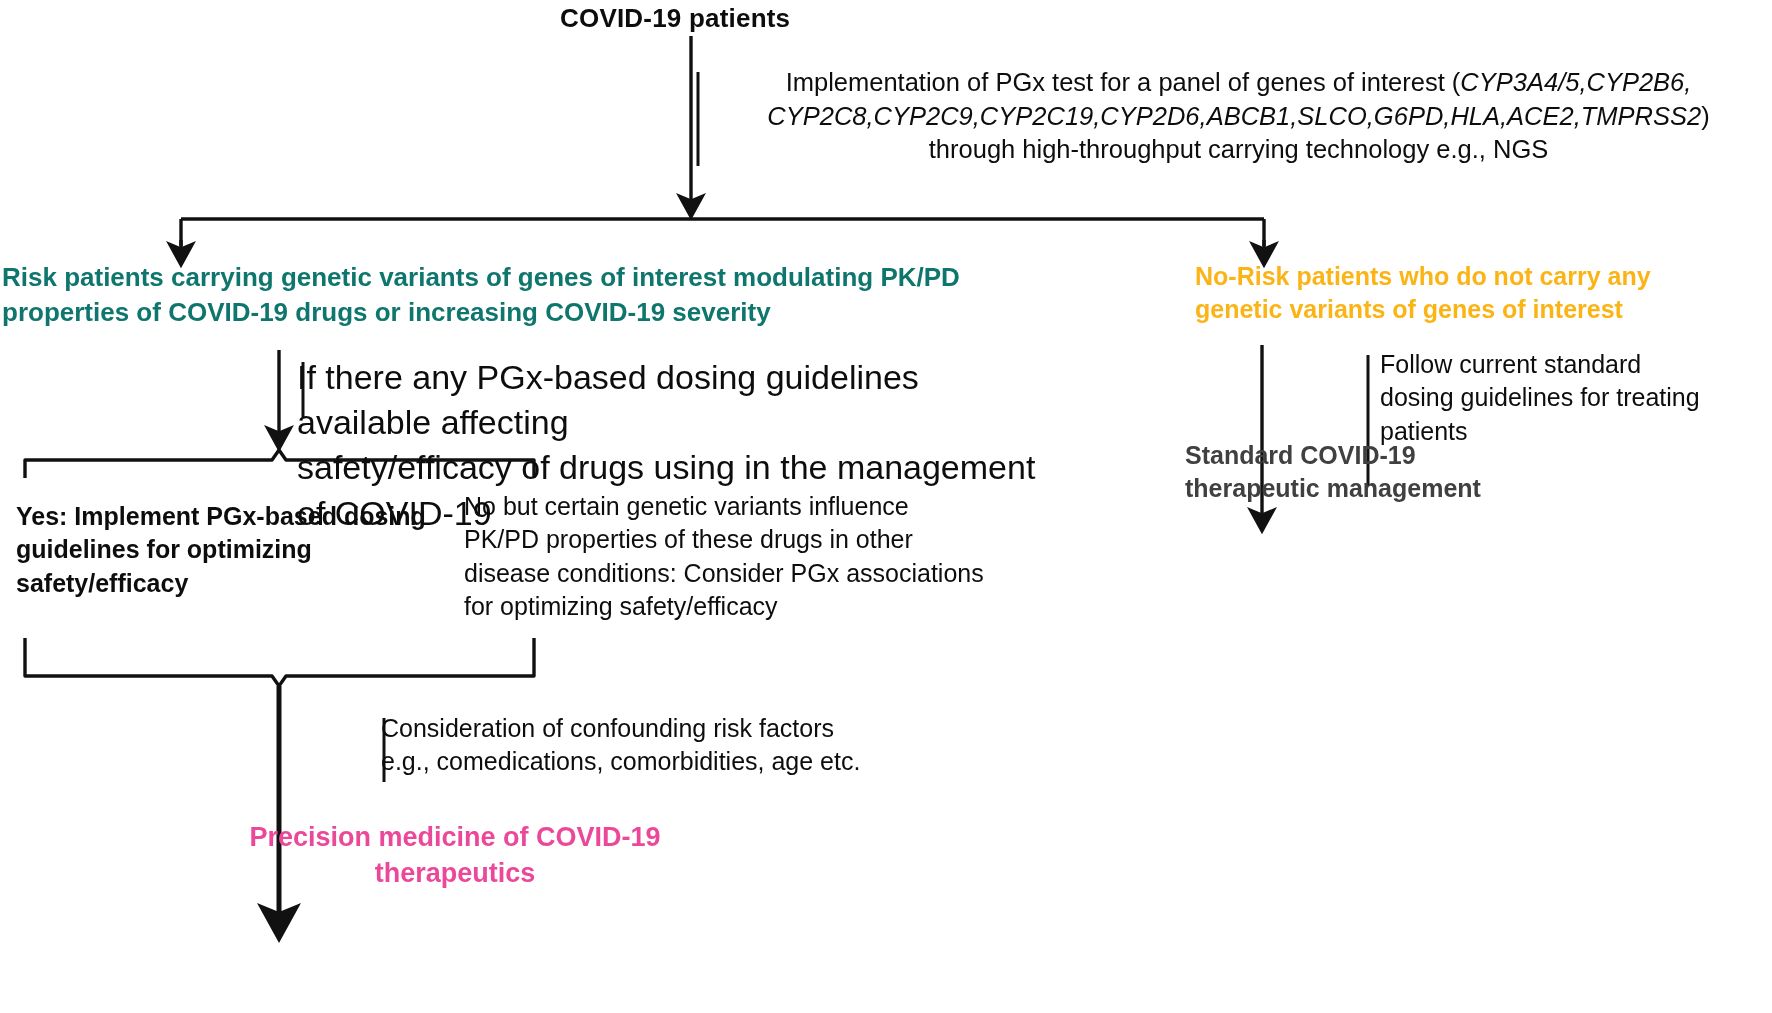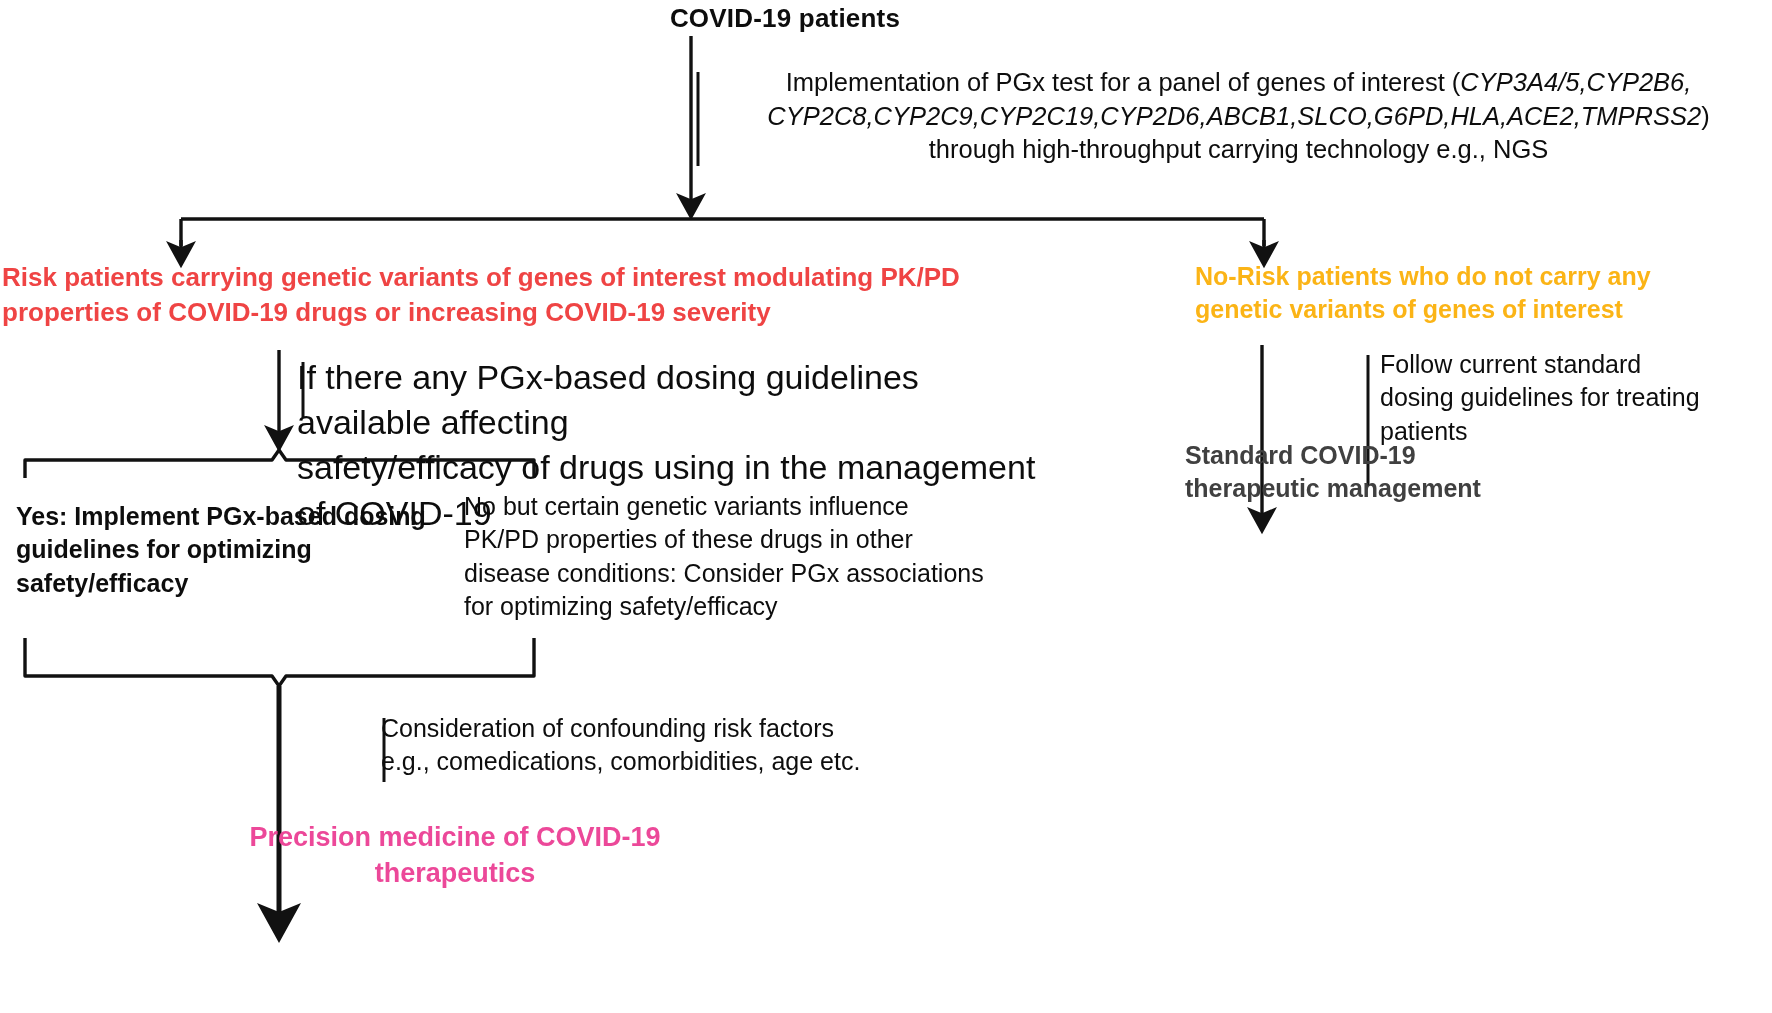--- a/index.html
+++ b/index.html
@@ -28,24 +28,24 @@
     pointer-events: none;
   }
   .node {
     position: absolute;
     line-height: 1.26;
     white-space: pre-line;
   }
 
   
   #n-root {
-    left: 575px;
+    left: 560px;
     top: 2px;
     width: 420px;
-    text-align: center;
+    text-align: left;
     font-size: 26px;
     font-weight: bold;
     letter-spacing: .2px;
   }
 
   
   #n-pgx {
     left: 711px;
     top: 66px;
     width: 1055px;
@@ -57,21 +57,21 @@
     font-style: italic;
   }
 
   
   #n-risk {
     left: 2px;
     top: 260px;
     width: 1010px;
     font-size: 26px;
     font-weight: bold;
-    color: #ef4444;
+    color: #0f766e;
     line-height: 1.33;
   }
 
   
   #n-norisk {
     left: 1195px;
     top: 260px;
     width: 540px;
     font-size: 25px;
     font-weight: bold;

